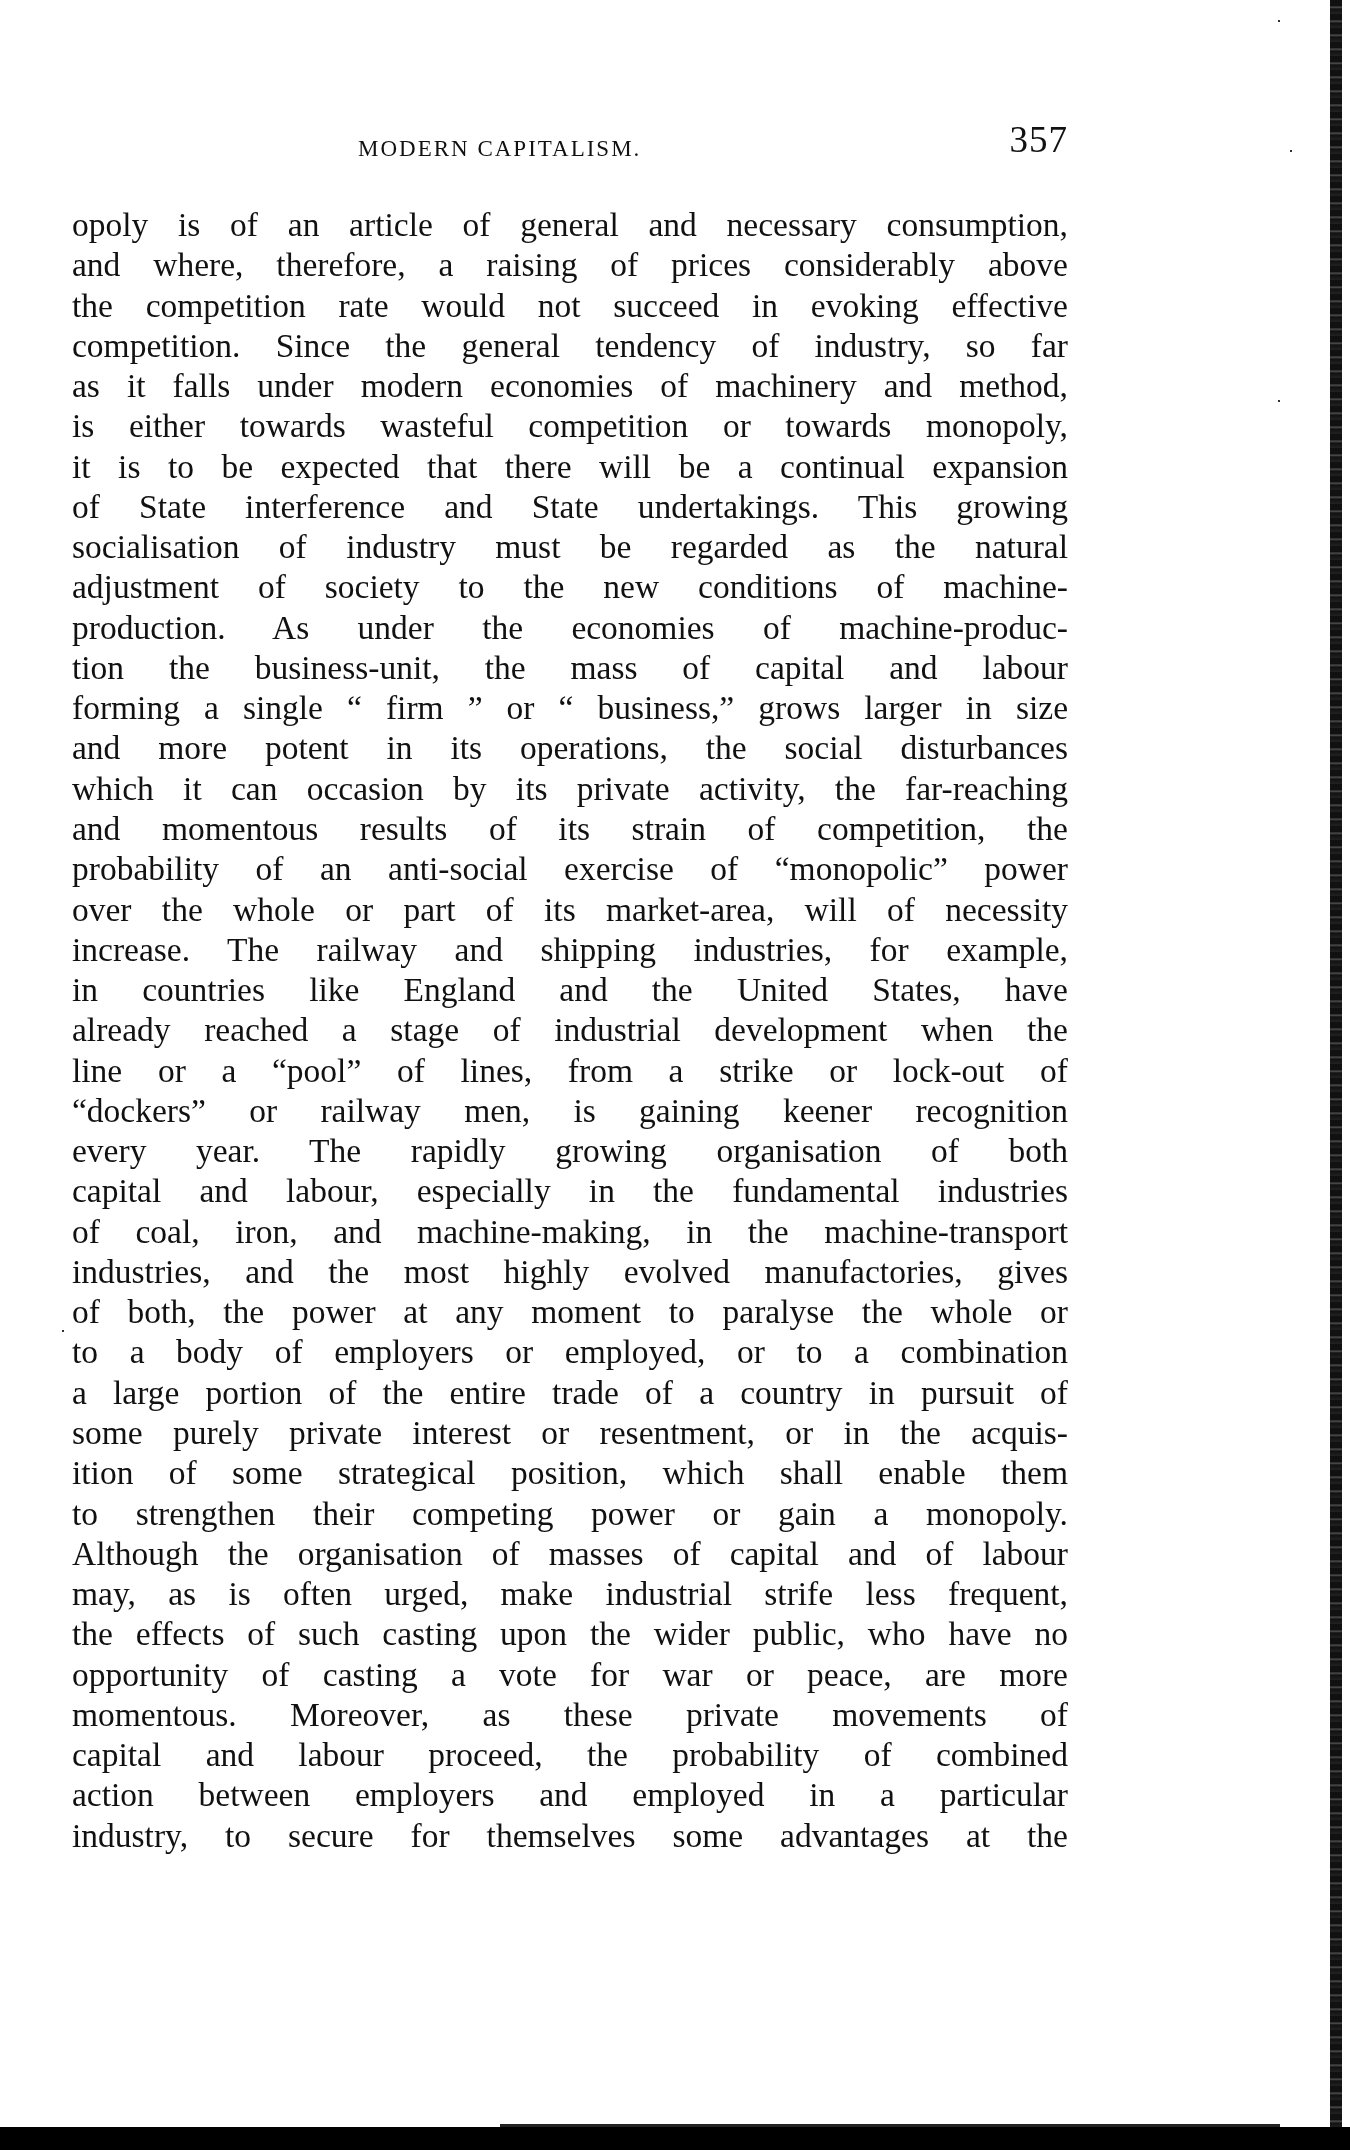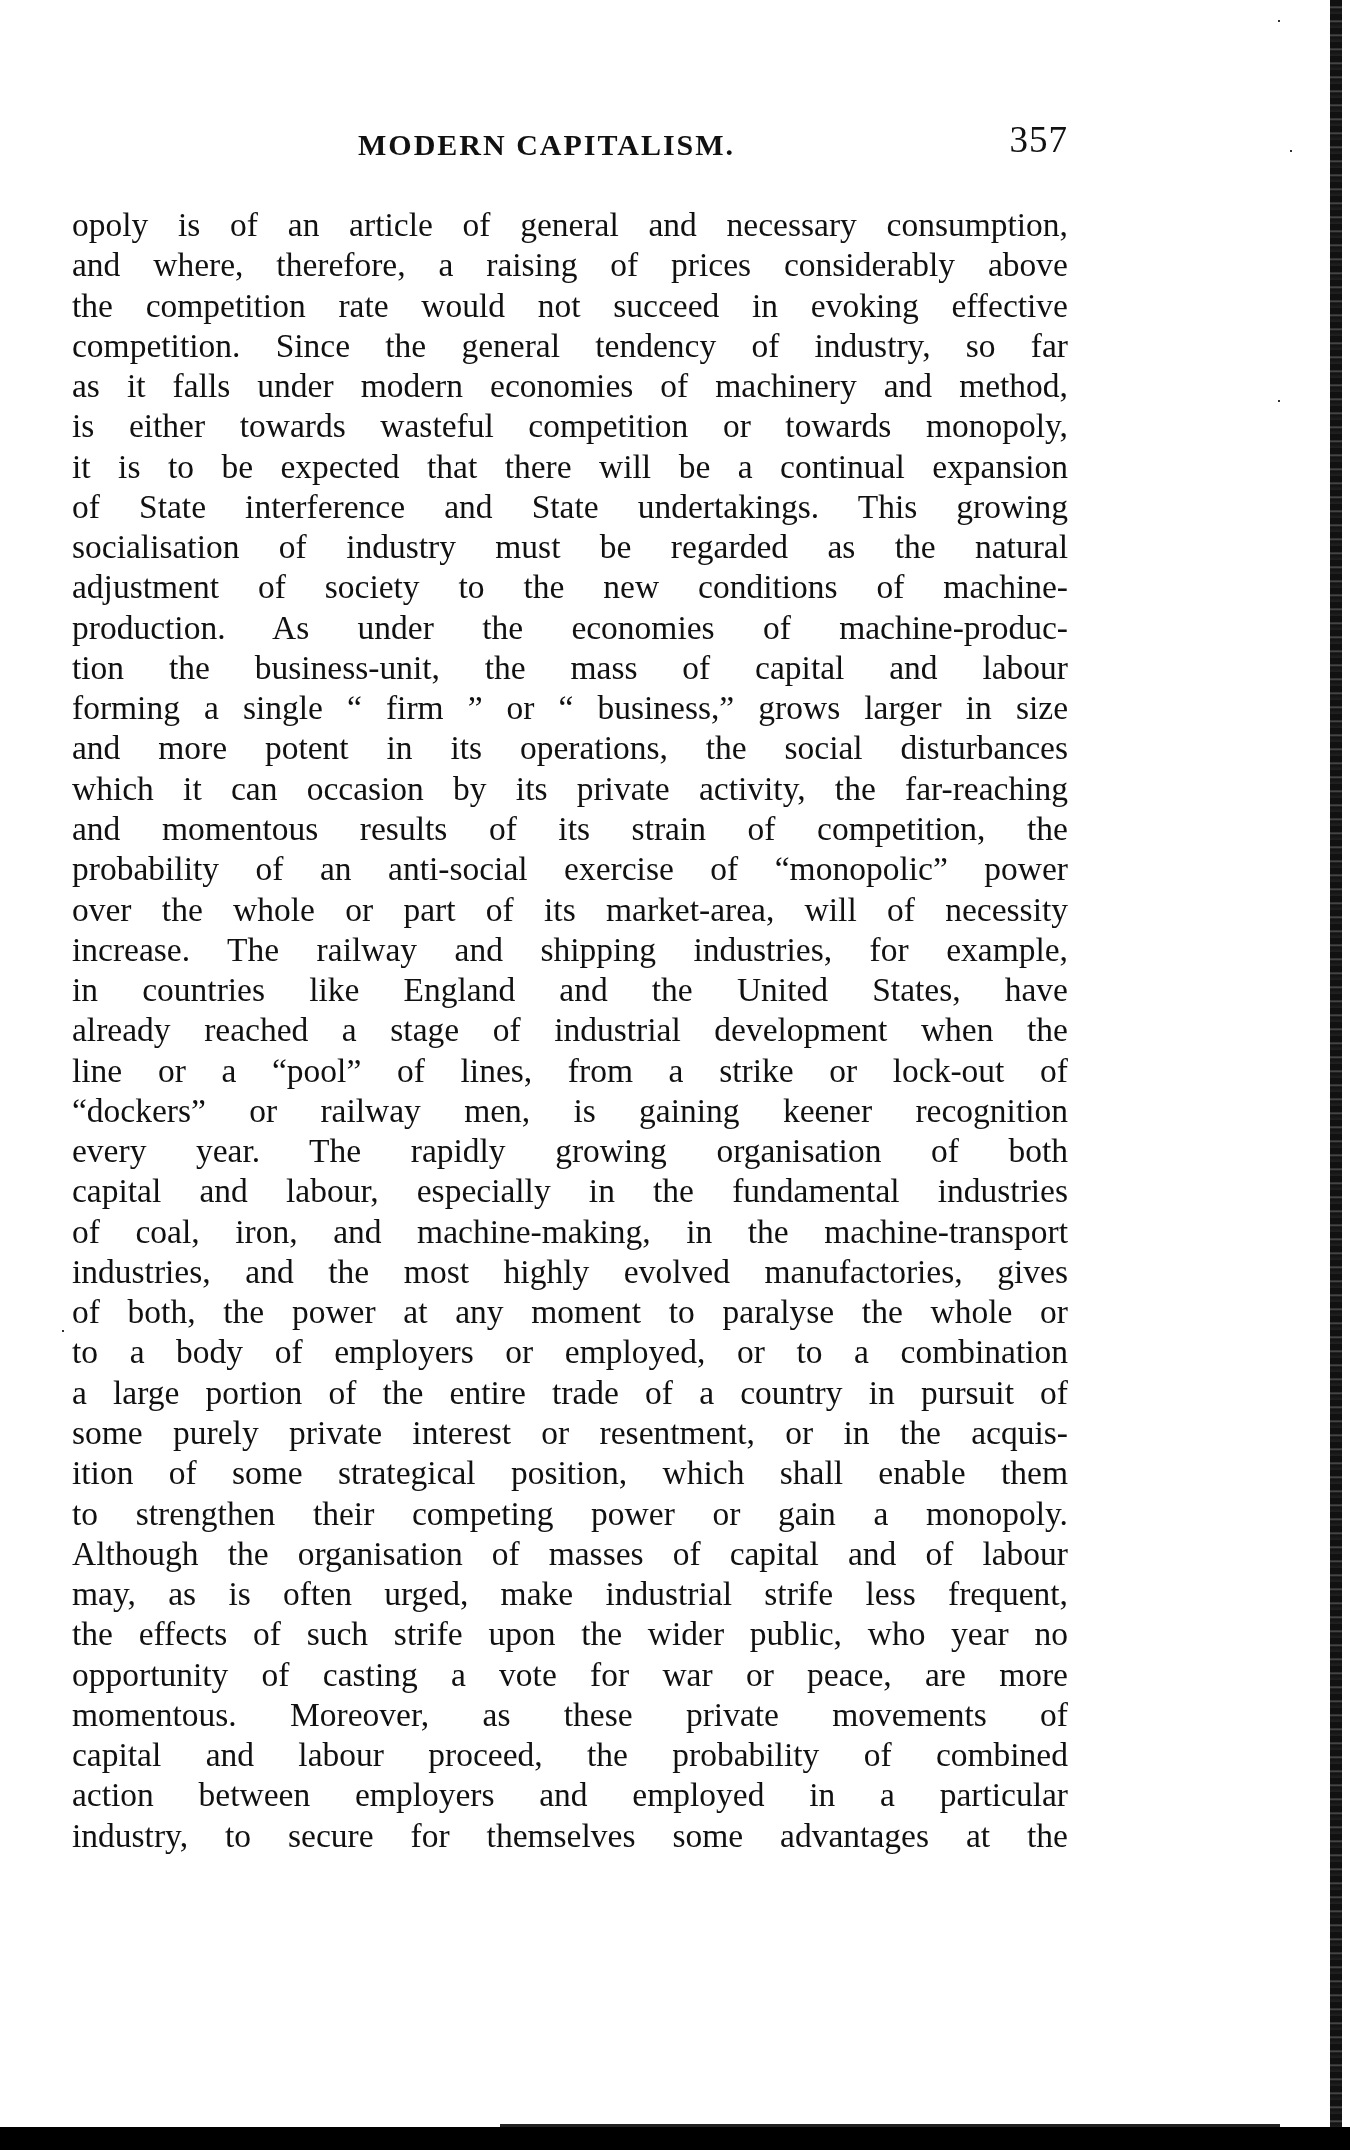--- a/index.html
+++ b/index.html
@@ -5,22 +5,22 @@
   html, body { margin: 0; padding: 0; }
   body {
     width: 1350px; height: 2150px; position: relative; overflow: hidden;
     background: #ffffff; color: #111111;
     font-family: "Liberation Serif", "DejaVu Serif", serif;
   }
   .page-header {
     position: absolute; left: 72px; top: 118px; width: 996px; height: 44px;
   }
   .running-title {
-    position: absolute; left: 286px; top: 10px;
-    font-size: 30px; letter-spacing: 2px; white-space: nowrap; font-weight: bold;
+    position: absolute; left: 286px; top: 18px;
+    font-size: 23px; letter-spacing: 2px; white-space: nowrap;
   }
   .page-number {
     position: absolute; right: 0; top: 0;
     font-size: 37px; letter-spacing: 1px; margin-left: 44px;
   }
   .body-text {
     position: absolute; left: 72px; top: 205px; width: 996px;
   }
   .line {
     display: block; height: 40.27px; line-height: 40.27px;
@@ -81,21 +81,21 @@
   <span class="line">of coal, iron, and machine-making, in the machine-transport</span>
   <span class="line">industries, and the most highly evolved manufactories, gives</span>
   <span class="line">of both, the power at any moment to paralyse the whole or</span>
   <span class="line">to a body of employers or employed, or to a combination</span>
   <span class="line">a large portion of the entire trade of a country in pursuit of</span>
   <span class="line">some purely private interest or resentment, or in the acquis-</span>
   <span class="line">ition of some strategical position, which shall enable them</span>
   <span class="line">to strengthen their competing power or gain a monopoly.</span>
   <span class="line">Although the organisation of masses of capital and of labour</span>
   <span class="line">may, as is often urged, make industrial strife less frequent,</span>
-  <span class="line">the effects of such strife upon the wider public, who year no</span>
+  <span class="line">the effects of such casting upon the wider public, who have no</span>
   <span class="line">opportunity of casting a vote for war or peace, are more</span>
   <span class="line">momentous.  Moreover, as these private movements of</span>
   <span class="line">capital and labour proceed, the probability of combined</span>
   <span class="line">action between employers and employed in a particular</span>
   <span class="line last">industry, to secure for themselves some advantages at the</span>
 </div>
 
 <div class="spine"></div>
 <div class="spine-edge"></div>
 <div class="bottom-rule"></div>

